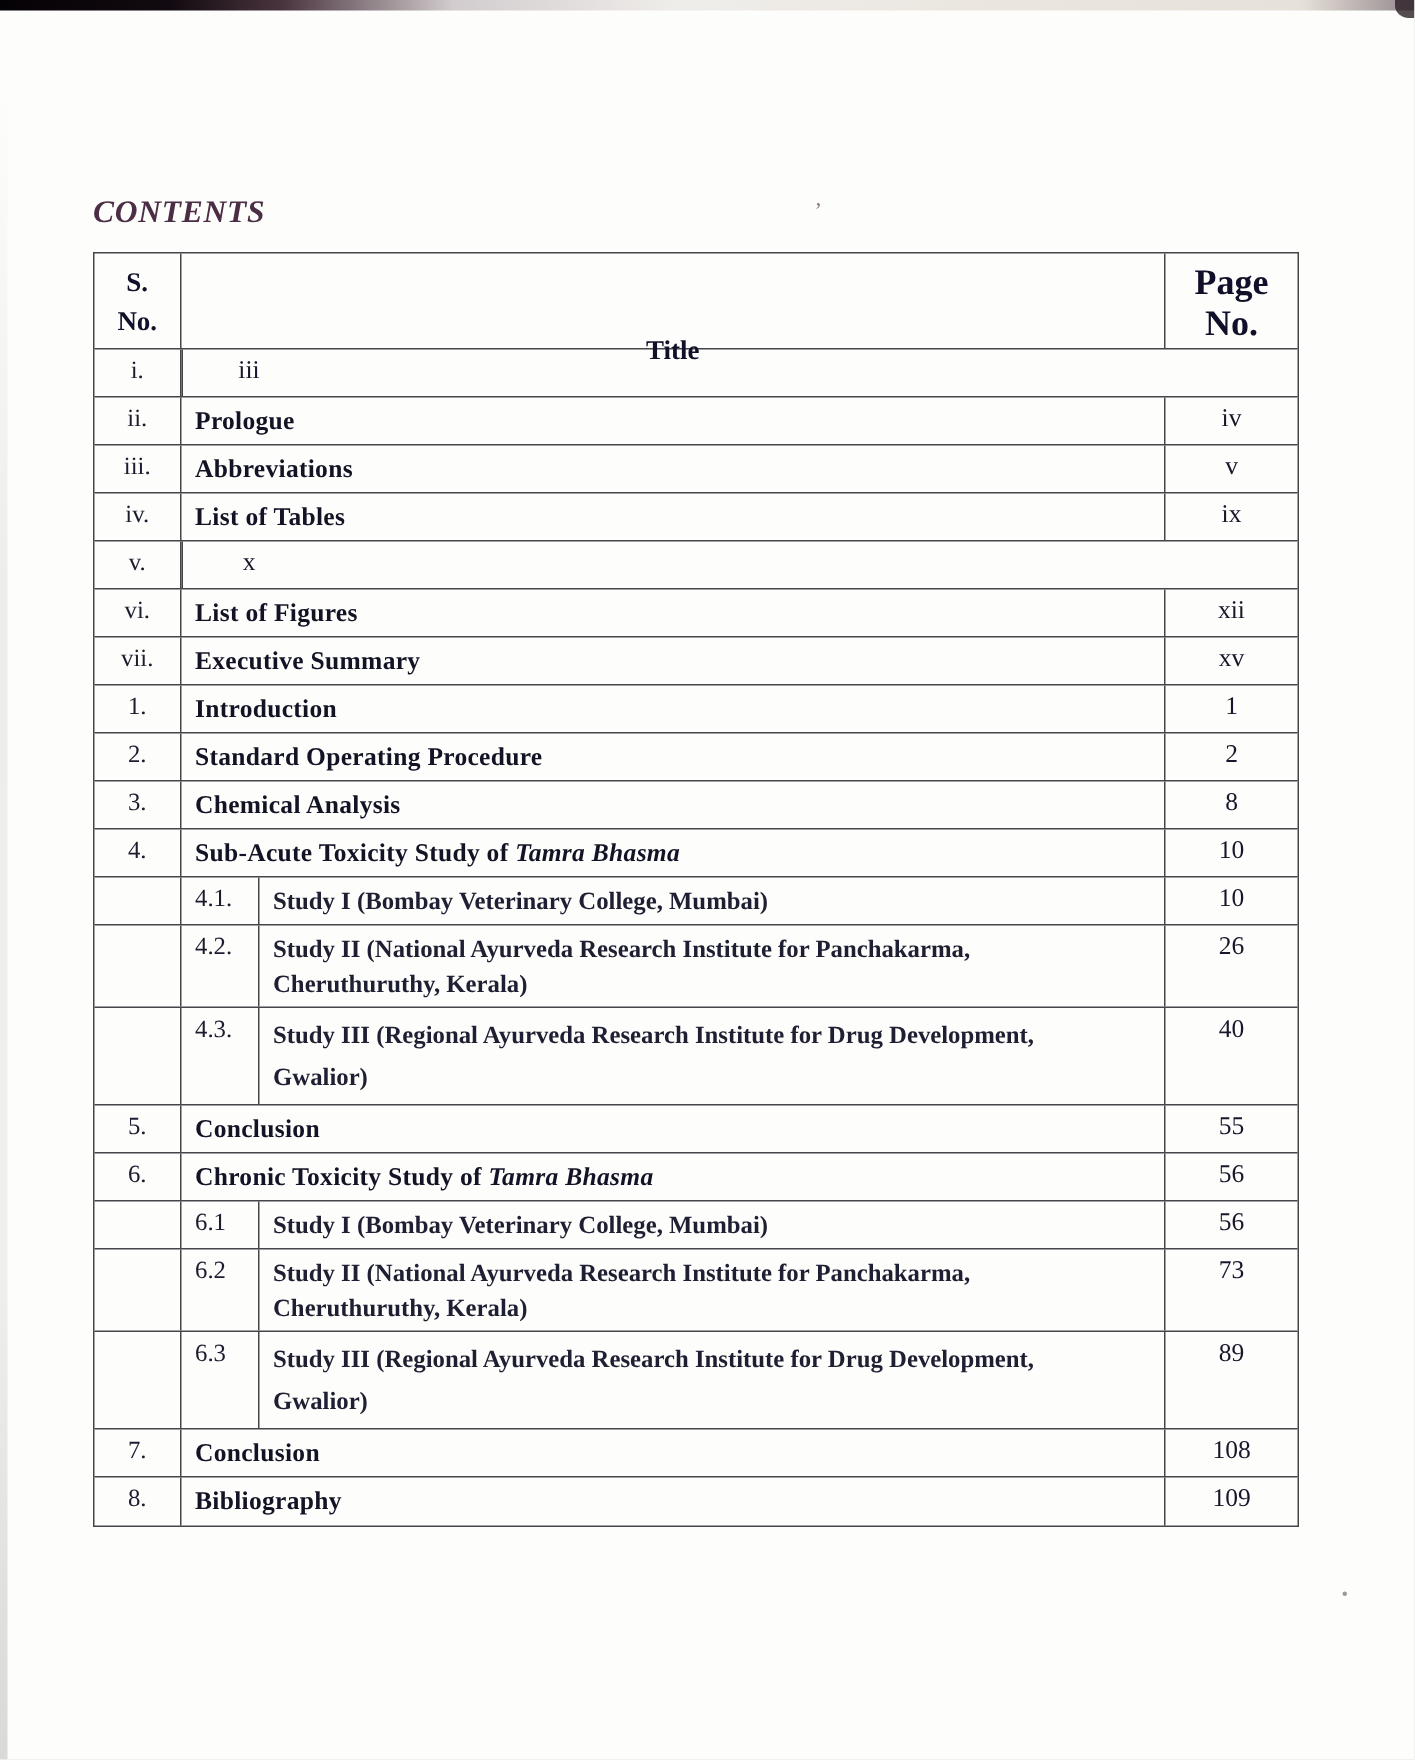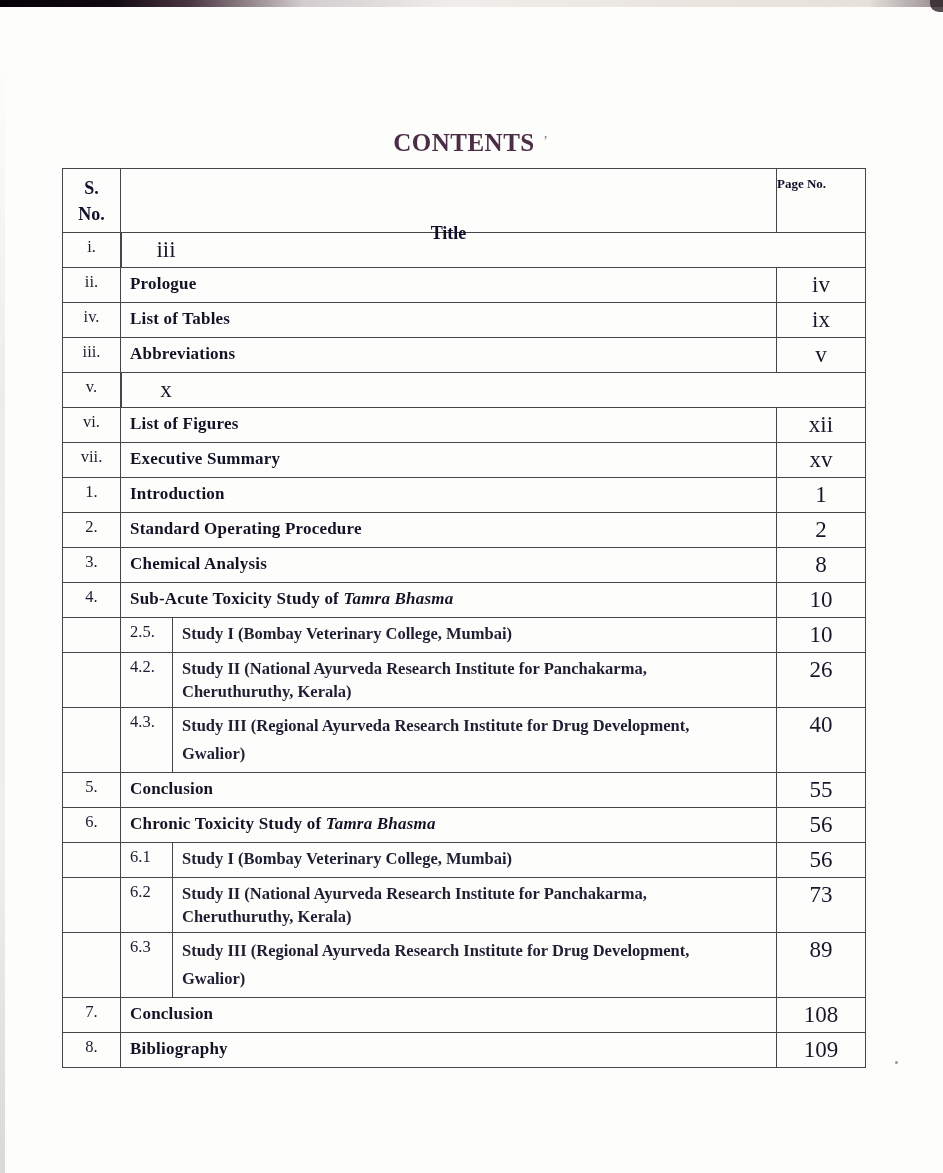--- a/index.html
+++ b/index.html
@@ -34,23 +34,23 @@
     position:absolute; left:543px; top:133px;
     font-size:15px; color:#8a7a80;
   }
   .speck {
     position:absolute; left:895px; top:1061px; width:3px; height:3px;
     background:#9a9a96; border-radius:50%;
   }
   
   .doc-title {
     position:absolute; top:129px; left:62px; width:804px;
-    text-align:center;
-    font-size:25px; font-weight:700; letter-spacing:0.5px;
+    font-size:21px; font-weight:700; letter-spacing:0.5px;
     color:#4c2d46;
+    font-style:italic;
   }
   
   .toc-table {
     position:absolute; top:168px; left:62px; width:804px;
     border:1px solid #45454a;
     background:transparent;
     font-size:16.5px;
   }
   .trow { display:flex; border-bottom:1px solid #45454a; min-height:32px; }
   .trow:last-child { border-bottom:none; }
@@ -61,36 +61,36 @@
     width:58px; flex:0 0 58px; border-right:1px solid #45454a;
     text-align:center; color:#1c1c30;
   }
   .subno {
     width:52px; flex:0 0 52px; border-right:1px solid #45454a;
     padding-left:9px; color:#1c1c30;
   }
   .titlecell { flex:1 1 auto; padding-left:9px; padding-right:6px; }
   .pageno {
     width:89px; flex:0 0 89px; border-left:1px solid #45454a;
-    text-align:center; font-size:23px; color:#17172b;
+    text-align:center; font-size:17px; color:#17172b;
   }
   .main .titlecell { font-weight:700; font-size:17px; color:#131326; letter-spacing:0.2px; }
   .sub .titlecell { font-weight:700; color:#1f1f33; }
   .it { font-style:italic; }
   
   .hrow { display:flex; border-bottom:1px solid #45454a; height:64px; font-weight:700; color:#10102a; }
   .h-sno {
     width:58px; flex:0 0 58px; border-right:1px solid #45454a;
     text-align:center; font-size:18px; padding-top:6px;
   }
   .h-sno div { line-height:26px; }
   .h-title { flex:1 1 auto; text-align:center; font-size:18px; padding-top:7px;margin-top:47px; }
   .h-page {
     width:89px; flex:0 0 89px; border-left:1px solid #45454a;
-    font-size:13px; padding-top:7px;
+    text-align:center; font-size:24px; padding-top:7px;
   }
 </style>
 </head>
 <body>
 
 <div class="page">
 
   <div class="scan-top"></div>
   <div class="scan-top-right"></div>
   <div class="scan-left"></div>
@@ -114,32 +114,32 @@
           <div class="cell pageno">iii</div>
         </div>
         <div class="trow main">
           <div class="cell sno">ii.</div>
           <div class="cell titlecell">
             <div class="tline"><span>Prologue</span></div>
           </div>
           <div class="cell pageno">iv</div>
         </div>
         <div class="trow main">
+          <div class="cell sno">iii.</div>
+          <div class="cell titlecell">
+            <div class="tline"><span>Abbreviations</span></div>
+          </div>
+          <div class="cell pageno">v</div>
+        </div>
+        <div class="trow main">
           <div class="cell sno">iv.</div>
           <div class="cell titlecell">
             <div class="tline"><span>List of Tables</span></div>
           </div>
           <div class="cell pageno">ix</div>
-        </div>
-        <div class="trow main">
-          <div class="cell sno">iii.</div>
-          <div class="cell titlecell">
-            <div class="tline"><span>Abbreviations</span></div>
-          </div>
-          <div class="cell pageno">v</div>
         </div>
         <div class="trow main">
           <div class="cell sno">v.</div>
           <div class="cell pageno">x</div>
         </div>
         <div class="trow main">
           <div class="cell sno">vi.</div>
           <div class="cell titlecell">
             <div class="tline"><span>List of Figures</span></div>
           </div>
@@ -175,21 +175,21 @@
         </div>
         <div class="trow main">
           <div class="cell sno">4.</div>
           <div class="cell titlecell">
             <div class="tline"><span>Sub-Acute Toxicity Study of </span><span class="it">Tamra Bhasma</span></div>
           </div>
           <div class="cell pageno">10</div>
         </div>
         <div class="trow sub">
           <div class="cell sno"></div>
-          <div class="cell subno">2.5.</div>
+          <div class="cell subno">4.1.</div>
           <div class="cell titlecell">
             <div class="tline"><span>Study I (Bombay Veterinary College, Mumbai)</span></div>
           </div>
           <div class="cell pageno">10</div>
         </div>
         <div class="trow sub">
           <div class="cell sno"></div>
           <div class="cell subno">4.2.</div>
           <div class="cell titlecell">
             <div class="tline"><span>Study II (National Ayurveda Research Institute for Panchakarma,</span></div>

